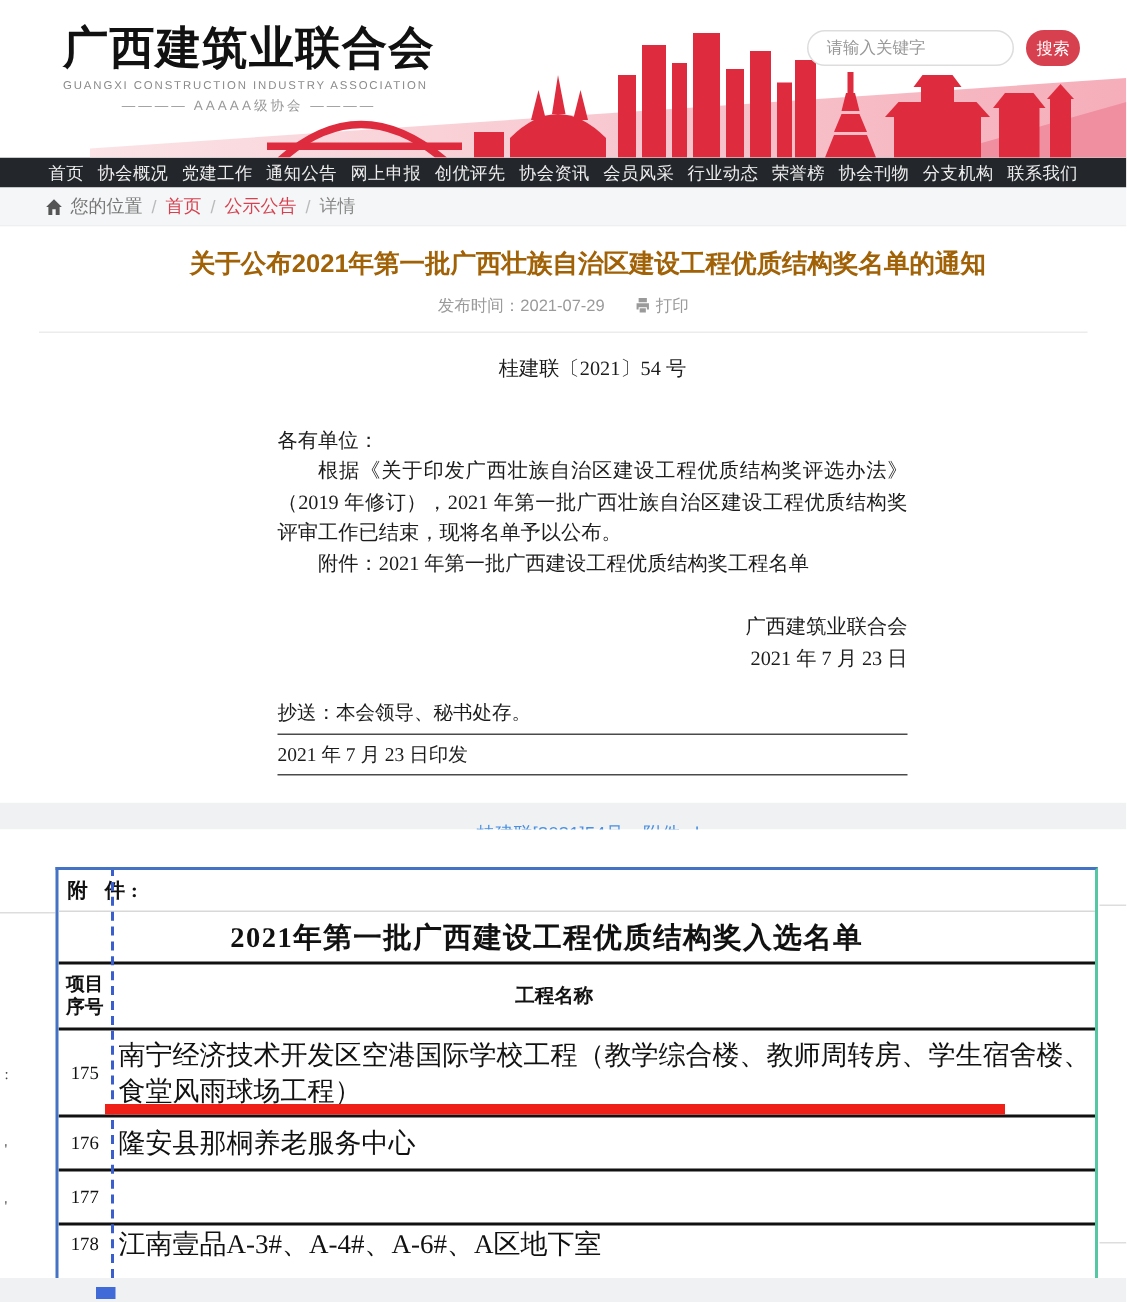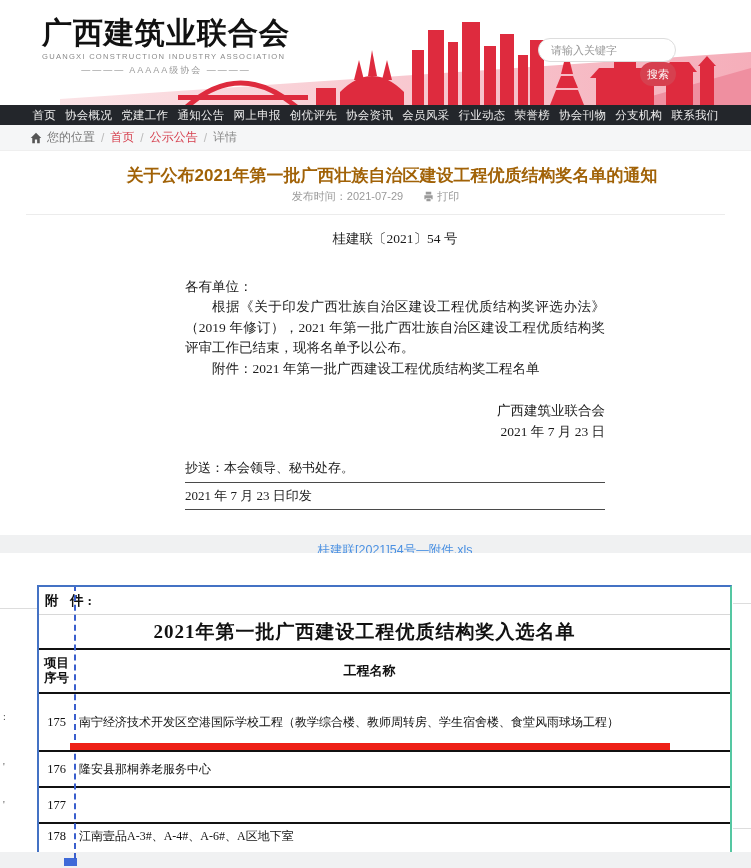--- a/index.html
+++ b/index.html
@@ -6,21 +6,21 @@
   html,body { width:751px; background:#fff; font-family:"Liberation Sans", sans-serif; }
   .page { position:relative; width:751px; height:868px; overflow:hidden; background:#fff; }
 
   
   .site-header { position:relative; height:105px; background:#fff; overflow:hidden; }
   .sky-svg { position:absolute; left:0; top:0; width:751px; height:105px; z-index:0; }
   .logo { position:absolute; left:42px; top:16px; z-index:2; }
   .logo-title { font-size:30px; font-weight:900; color:#111; letter-spacing:1px; line-height:34px; }
   .logo-sub { font-size:7.6px; color:#8a8a8a; letter-spacing:1.25px; margin-top:2px; }
   .logo-badge { font-size:9px; color:#999; letter-spacing:2px; margin-top:3px; text-align:center; }
-  .search-wrap { position:absolute; left:538px; top:38px; z-index:3; display:flex; align-items:flex-end;flex-direction:column; }
+  .search-wrap { position:absolute; left:538px; top:20px; z-index:3; display:flex; align-items:flex-end; }
   .search-input { width:138px; height:24px; border:1px solid #ddd; border-radius:12px; background:#fff;
     font-size:11px; color:#333; padding:0 12px; outline:none; }
   .search-input::placeholder { color:#999; }
   .search-btn { margin-left:8px; width:36px; height:24px; border:none; border-radius:12px;
     background:var(--accent-red,#d6404f); color:#fff; font-size:11px; cursor:pointer; }
 
   
   .navbar { height:20px; background:var(--nav-bg,#23262b); display:flex; align-items:center;
     justify-content:center; gap:9px; }
   .nav-item { color:#ededed; font-size:11.5px; letter-spacing:.3px; cursor:pointer; white-space:nowrap; }
@@ -29,21 +29,21 @@
   .crumbbar { height:26px; background:#f5f6f7; display:flex; align-items:center; padding-left:30px;
     font-size:12px; color:#777; border-bottom:1px solid #efefef; }
   .crumbbar .sep { margin:0 6px; color:#bbb; }
   .crumb-link { color:var(--accent-red,#d6404f); cursor:pointer; }
   .crumb-last { color:#8a8a8a; }
   .home-ico { margin-right:5px; display:inline-flex; }
 
   
   .article { height:384px; background:#fff; position:relative; }
   .art-title { text-align:center; padding-top:13px; font-size:17px; font-weight:bold; color:#a16207;margin-left:33px; }
-  .art-meta { text-align:center; margin-top:2px; font-size:11px; color:#9a9a9a;
+  .art-meta { text-align:center; margin-top:9px; font-size:11px; color:#9a9a9a;
     display:flex; justify-content:center; align-items:center; gap:20px; }
   .print-btn { display:inline-flex; align-items:center; gap:3px; color:#9a9a9a; cursor:pointer; }
   .art-hr { border:none; border-top:1px solid #ececec; margin:10px 26px 0 26px; }
   .doc { font-family:"Liberation Serif","DejaVu Serif",serif; color:#1c1c1c; font-size:13.5px;
     line-height:20.5px; width:420px; margin:14px 0 0 185px; }
   .doc-number { text-align:center; }
   .doc-salutation { margin-top:27px; }
   .doc-para1 { text-indent:2em; text-align:justify; }
   .doc-para2 { text-indent:2em; }
   .doc-sign { margin-top:22px; text-align:right; }
@@ -51,34 +51,34 @@
   .cc-row1 { border-bottom:1px solid #4a4a4a; padding-bottom:3px; }
   .cc-row2 { border-bottom:1px solid #4a4a4a; padding:3px 0; display:flex; justify-content:space-between; }
   .attach-link-row { width:420px; margin-left:185px; text-align:center; margin-top:30px; }
   .attach-link { color:var(--link-blue,#4a90e2); font-size:12.5px; font-family:"Liberation Sans",sans-serif;
     cursor:pointer; text-decoration:none; }
 
   
   .gap1 { height:18px; background:#f0f1f2; }
   .preview { position:relative; height:299px; background:#fff;
     font-family:"Liberation Serif","DejaVu Serif",serif; color:#111; }
-  .sheet { position:absolute; left:37px; top:32px; width:695px; height:274px;
+  .sheet { position:absolute; left:37px; top:25px; width:695px; height:274px;
     border-top:2px solid var(--table-border-blue,#4472c4);
     border-left:2px solid var(--table-border-blue,#4472c4);
     border-right:2px solid var(--table-border-teal,#55c7a2);
     overflow:hidden; background:#fff; }
   .srow { display:flex; align-items:center; }
   .row-label { height:28px; border-bottom:1px solid #d8d8d8; font-weight:bold; font-size:13.5px;
     padding-left:6px; letter-spacing:4px; }
   .row-title { height:35px; border-bottom:2px solid #111; justify-content:center;
     font-weight:bold; font-size:19px; padding-right:40px; letter-spacing:1px; }
   .row-head { height:44px; border-bottom:2px solid #111; }
   .cell-no { width:35px; flex:none; text-align:center; font-size:12.5px; line-height:15px;
     word-break:break-all; padding:0 0; }
-  .cell-name { flex:1; padding-left:5px; font-size:12px; }
+  .cell-name { flex:1; padding-left:5px; font-size:18px; }
   .row-head .cell-no, .row-head .cell-name { font-weight:bold; }
   .row-head .cell-name { text-align:center; padding-right:70px; font-size:13px; }
   .r175 { height:58px; border-bottom:2px solid #111; }
   .r176, .r177 { height:36px; border-bottom:2px solid #111; }
   .r178 { height:24px; }
   .dash-line { position:absolute; left:35px; top:-2px; bottom:0; width:0;
     border-left:2px dashed var(--dashed-blue,#3a5fcd); z-index:4; }
   .teal-left { position:absolute; left:-2px; top:165px; bottom:0; width:2px;
     background:var(--table-border-teal,#55c7a2); z-index:5; }
   .red-underline { position:absolute; left:31px; top:156px; width:600px; height:7px;

